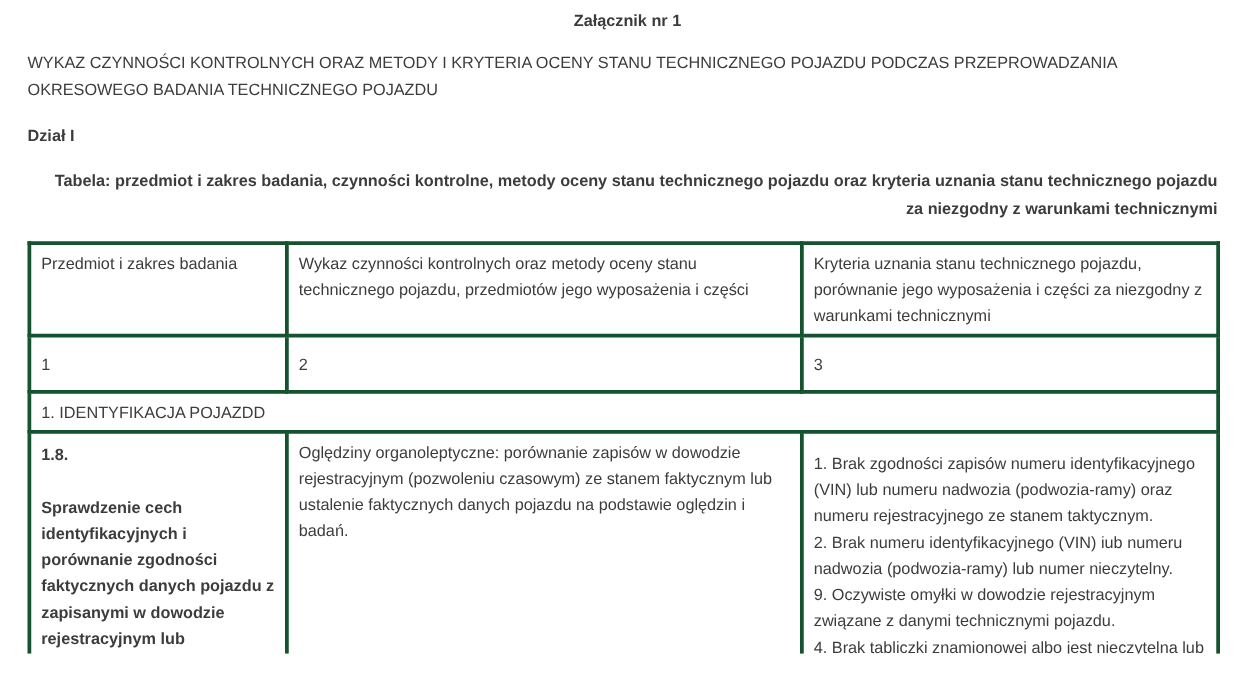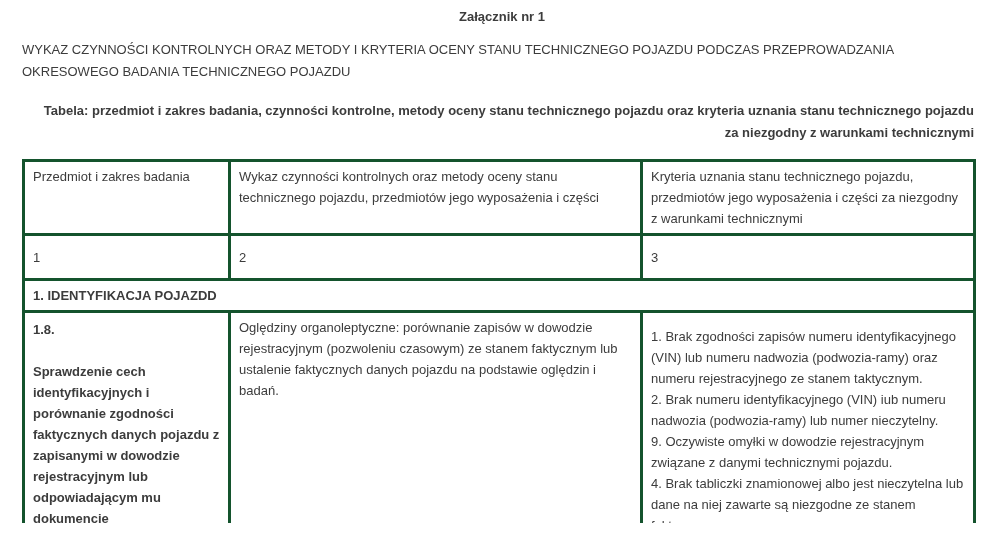--- a/index.html
+++ b/index.html
@@ -51,52 +51,53 @@
     vertical-align: top;
     padding: 4px 8px;
     line-height: 21px;
     word-wrap: break-word;
   }
   col.c1 { width: 206px; }
   col.c2 { width: 412px; }
   col.c3 { width: 333px; }
   tr.hdr td { height: 58px; }
   tr.nums td { height: 34px; vertical-align: middle; }
-  tr.section td { height: 18px; font-weight: bold; vertical-align: middle; }
+  tr.section td { height: 18px; font-weight: normal; vertical-align: middle; }
   tr.body-row td { height: 212px; }
   td .cell-id { font-weight: bold; margin: 2px 0 0 0; }
   td p { margin: 0; }
   td p + p { }
   td.crit p:first-child { margin-top: 9px; }
   td .subject-text { margin-top: 21px; font-weight: bold; }
 </style>
 </head>
 <body>
 
 <div id="page">
 
   <div class="attachment-title">Załącznik nr 1</div>
 
   <div class="intro">WYKAZ CZYNNOŚCI KONTROLNYCH ORAZ METODY I KRYTERIA OCENY STANU TECHNICZNEGO POJAZDU PODCZAS PRZEPROWADZANIA OKRESOWEGO BADANIA TECHNICZNEGO POJAZDU</div>
 
+  <div class="dzial">Dział I</div>
 
   <div class="caption">Tabela: przedmiot i zakres badania, czynności kontrolne, metody oceny stanu technicznego pojazdu oraz kryteria uznania stanu technicznego pojazdu za niezgodny z warunkami technicznymi</div>
 
   <table class="insp">
     <colgroup>
         <col class="c1">
         <col class="c2">
         <col class="c3">
       </colgroup>
 
     <tbody>
         <tr class="hdr">
       <td>Przedmiot i zakres badania</td>
       <td>Wykaz czynności kontrolnych oraz metody oceny stanu technicznego pojazdu, przedmiotów jego wyposażenia i części</td>
-      <td>Kryteria uznania stanu technicznego pojazdu, przedmiotów jego wyposażenia i części za niezgodny z warunkami technicznymi</td>
+      <td>Kryteria uznania stanu technicznego pojazdu, porównanie jego wyposażenia i części za niezgodny z warunkami technicznymi</td>
     </tr>
 
     <tr class="nums">
       <td>1</td>
       <td>2</td>
       <td>3</td>
     </tr>
 
     <tr class="section">
       <td colspan="3">1. IDENTYFIKACJA POJAZDD</td>

